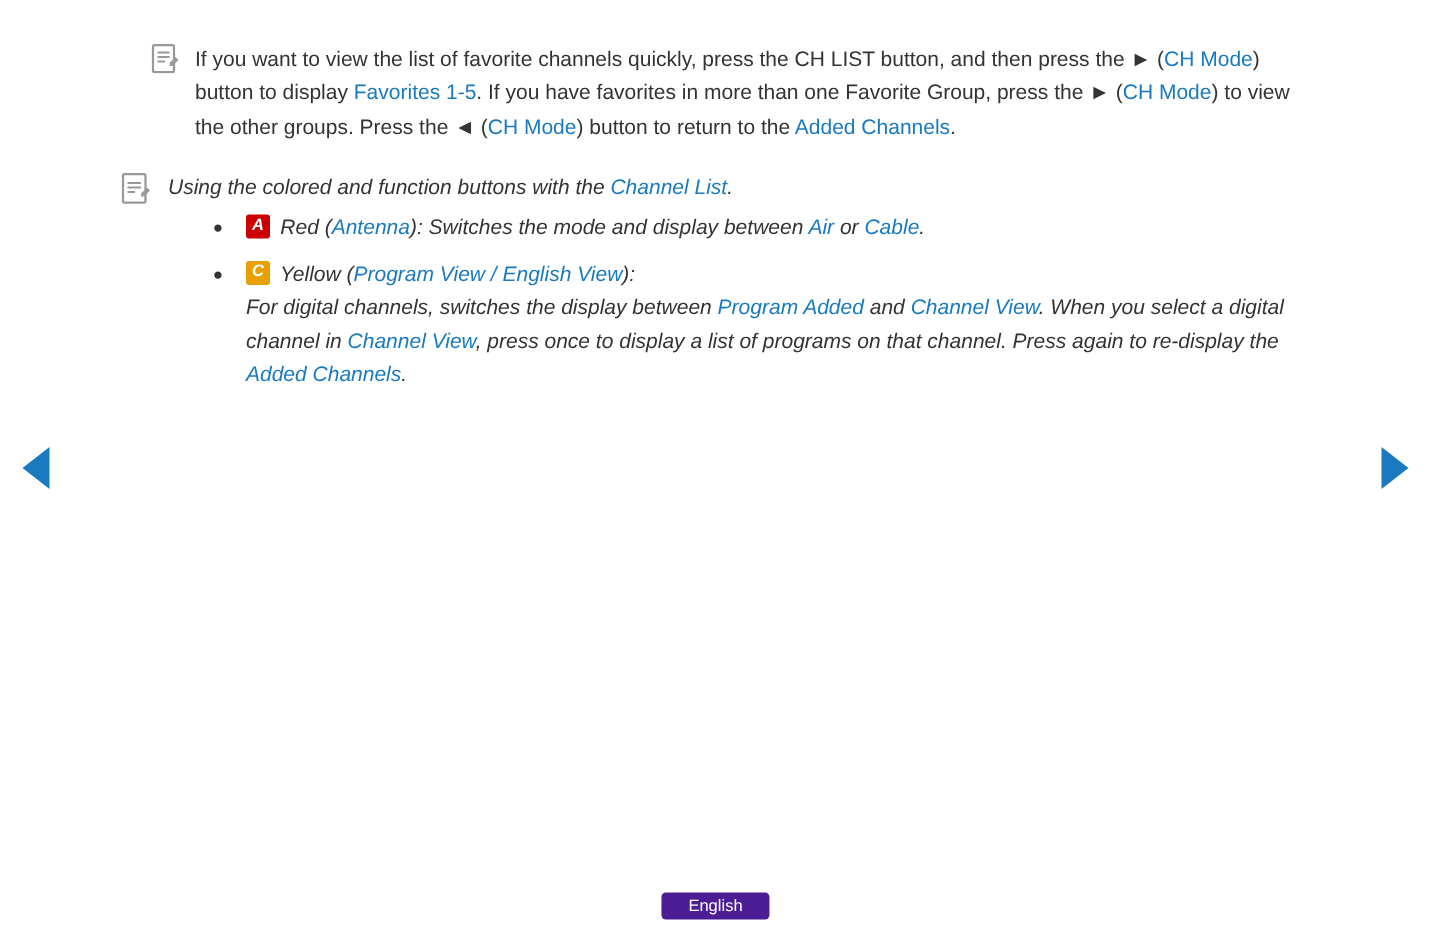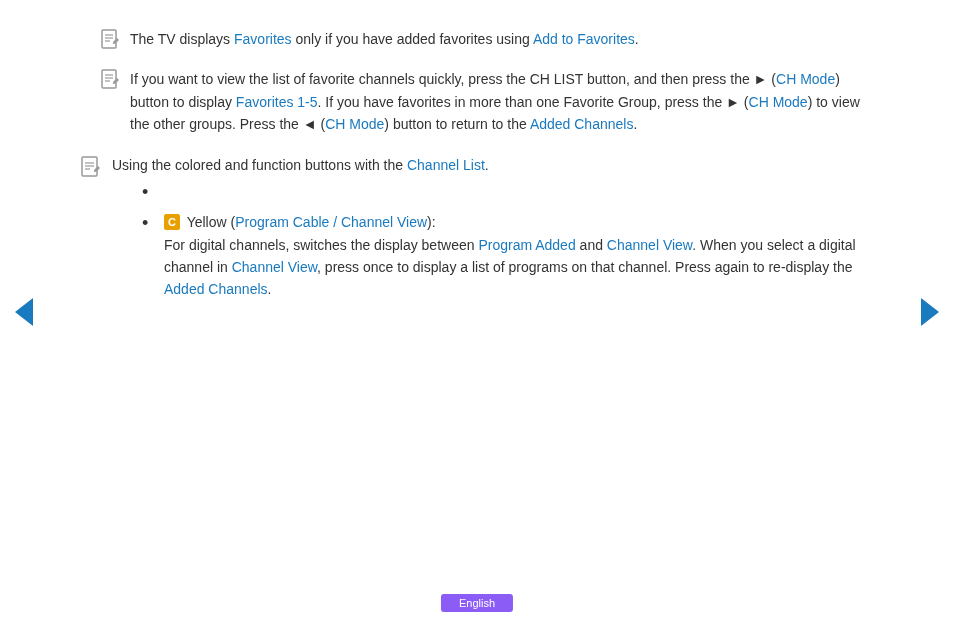--- a/index.html
+++ b/index.html
@@ -59,20 +59,21 @@
       width: 22px;
       height: 22px;
       min-width: 22px;
       margin-right: 10px;
       margin-top: 2px;
     }
 
     .main-note-text {
       line-height: 1.6;
       flex: 1;
+      font-style: italic;
     }
 
     .bullet-list {
       padding-left: 30px;
       margin-top: 4px;
     }
 
     .bullet-item {
       display: flex;
       align-items: flex-start;
@@ -149,48 +150,33 @@
     }
 
     .footer {
       position: absolute;
       bottom: 14px;
       left: 50%;
       transform: translateX(-50%);
     }
 
     .language-badge {
-      background-color: #8b5cf6;
+      background-color: #4c1d95;
       color: #ffffff;
       font-size: 11px;
       padding: 3px 18px;
       border-radius: 3px;
       white-space: nowrap;
     }
   </style>
 </head>
 <body>
 
 <div class="page-content">
 
-  <div class="note-block">
-    <span class="note-icon">
-      <svg viewBox="0 0 20 20" fill="none" xmlns="http://www.w3.org/2000/svg">
-        <rect x="2" y="1" width="14" height="18" rx="1" stroke="#999" stroke-width="1.5" fill="none"></rect>
-        <line x1="5" y1="6" x2="13" y2="6" stroke="#999" stroke-width="1.2"></line>
-        <line x1="5" y1="9" x2="13" y2="9" stroke="#999" stroke-width="1.2"></line>
-        <line x1="5" y1="12" x2="10" y2="12" stroke="#999" stroke-width="1.2"></line>
-        <path d="M13 13 L17 9 L19 11 L15 15 Z" fill="#999"></path>
-        <path d="M13 15 L13 13 L15 15 Z" fill="#999"></path>
-      </svg>
-    </span>
-    <div class="note-text">
-      The TV displays <span class="blue">Favorites</span> only if you have added favorites using <span class="blue">Add to Favorites</span>.
-    </div>
-  </div>
 
   <div class="note-block">
     <span class="note-icon">
       <svg viewBox="0 0 20 20" fill="none" xmlns="http://www.w3.org/2000/svg">
         <rect x="2" y="1" width="14" height="18" rx="1" stroke="#999" stroke-width="1.5" fill="none"></rect>
         <line x1="5" y1="6" x2="13" y2="6" stroke="#999" stroke-width="1.2"></line>
         <line x1="5" y1="9" x2="13" y2="9" stroke="#999" stroke-width="1.2"></line>
         <line x1="5" y1="12" x2="10" y2="12" stroke="#999" stroke-width="1.2"></line>
         <path d="M13 13 L17 9 L19 11 L15 15 Z" fill="#999"></path>
         <path d="M13 15 L13 13 L15 15 Z" fill="#999"></path>
@@ -211,27 +197,31 @@
         <path d="M14 14 L18 10 L20 12 L16 16 Z" fill="#999"></path>
         <path d="M14 16 L14 14 L16 16 Z" fill="#999"></path>
       </svg>
     </span>
     <div class="main-note-text">
       Using the colored and function buttons with the <span class="blue">Channel List</span>.
       <div class="bullet-list">
 
         <div class="bullet-item">
           <span class="bullet-dot">•</span>
+          <div class="bullet-content">
+            <span class="color-badge badge-red">A</span>
+            Red (<span class="blue">Antenna</span>): Switches the mode and display between <span class="blue">Air</span> or <span class="blue">Cable</span>.
+          </div>
         </div>
 
         <div class="bullet-item">
           <span class="bullet-dot">•</span>
           <div class="bullet-content">
             <span class="color-badge badge-yellow">C</span>
-            Yellow (<span class="blue">Program Cable / Channel View</span>):<br>
+            Yellow (<span class="blue">Program View / English View</span>):<br>
             For digital channels, switches the display between <span class="blue">Program Added</span> and <span class="blue">Channel View</span>. When you select a digital channel in <span class="blue">Channel View</span>, press once to display a list of programs on that channel. Press again to re-display the <span class="blue">Added Channels</span>.
           </div>
         </div>
 
       </div>
     </div>
   </div>
 
 </div>
 

